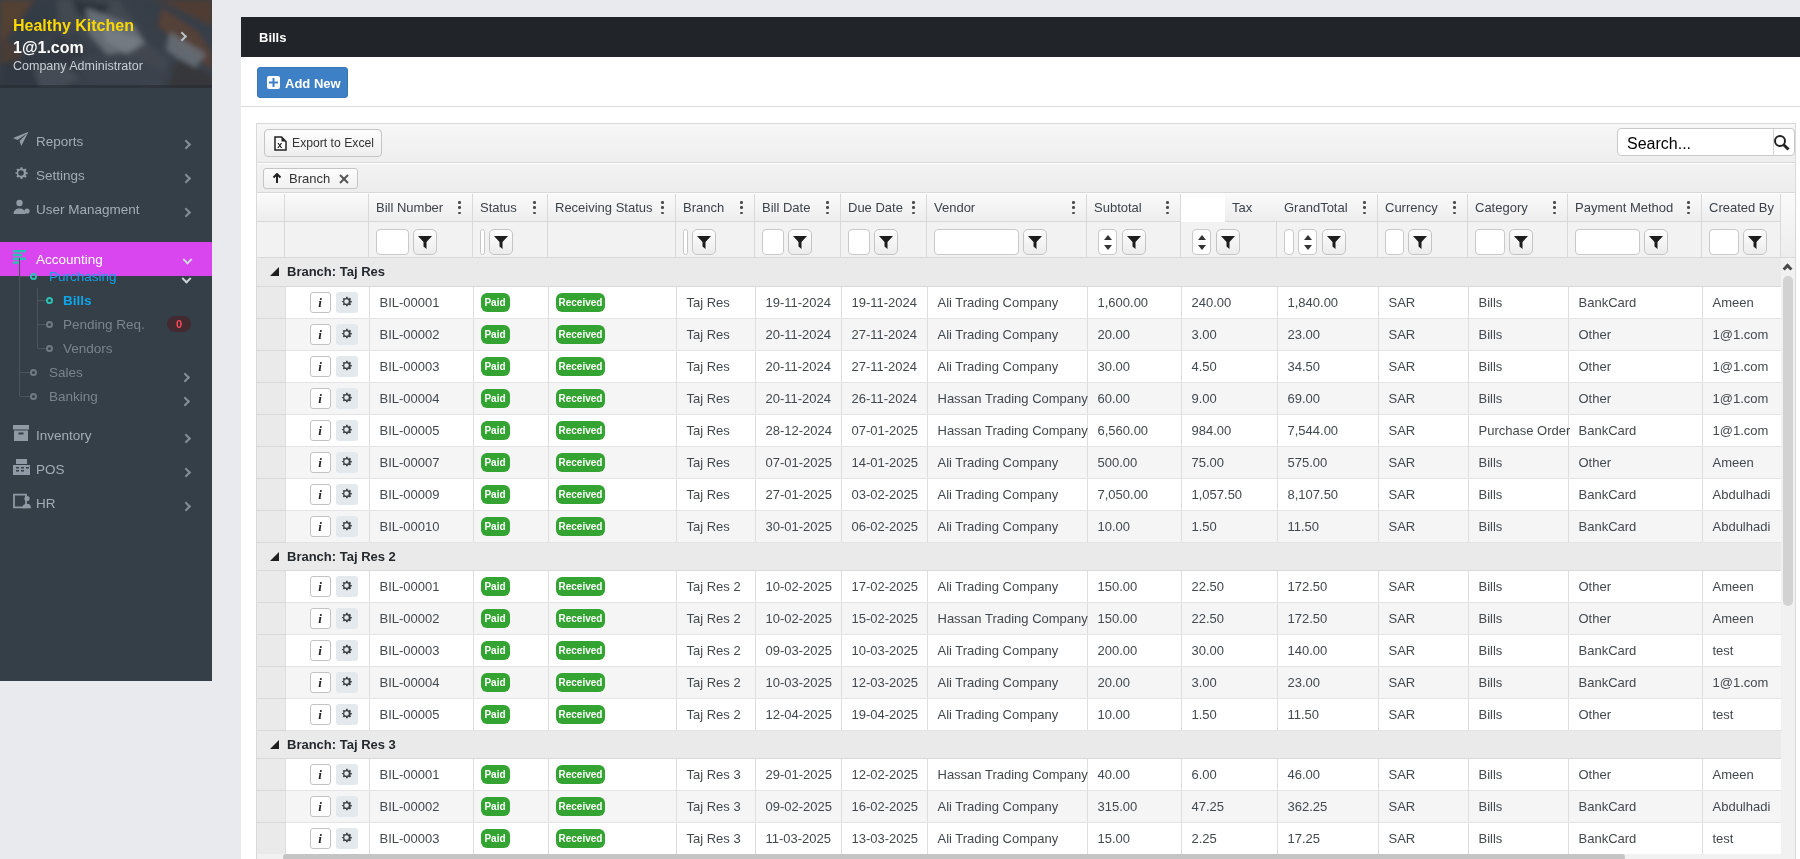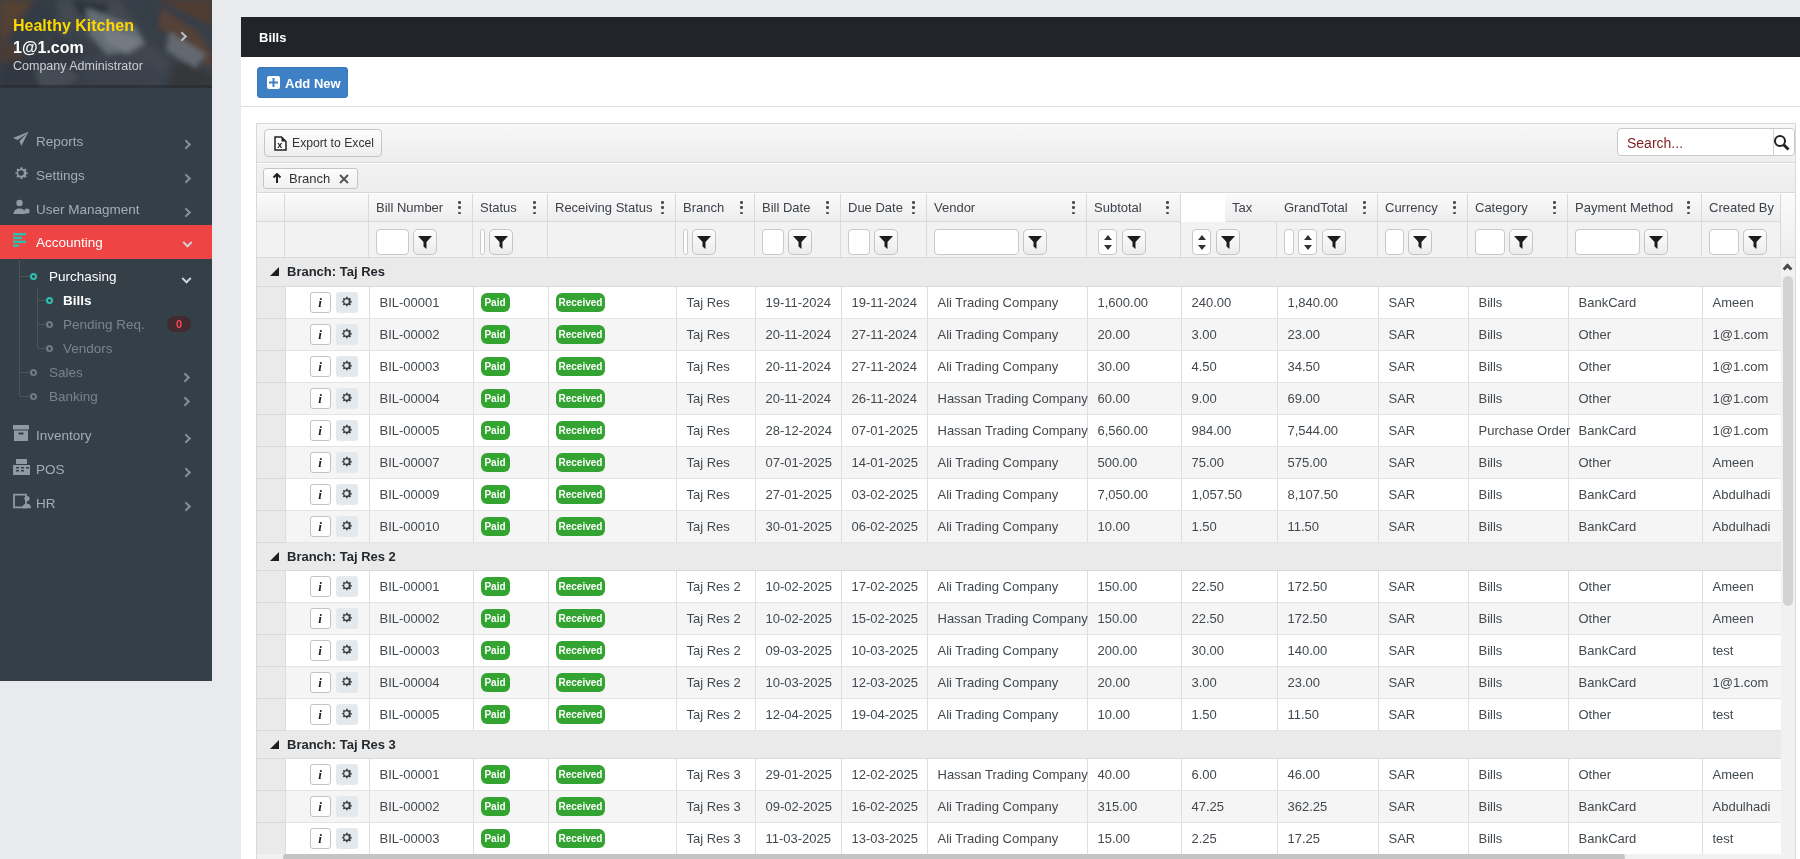--- a/index.html
+++ b/index.html
@@ -13,45 +13,45 @@
 #shead .t1 { position:absolute; left:13px; top:17px; font-size:16px; font-weight:bold; color:#fcd800; }
 #shead .t2 { position:absolute; left:13px; top:39px; font-size:16px; font-weight:bold; color:#ffffff; }
 #shead .t3 { position:absolute; left:13px; top:59px; font-size:12.5px; color:#c9cfd5; }
 .chev { display:inline-block; width:7px; height:7px; border-right:2px solid #848e97; border-top:2px solid #848e97; }
 .chev.r { transform:rotate(45deg) translate(-1px,1px); }
 .chev.d { transform:rotate(135deg) translate(-2px,2px); }
 .mitem { position:absolute; left:0; width:212px; height:34px; }
 .mitem .txt { position:absolute; left:36px; top:50%; transform:translateY(-50%); font-size:13.5px; color:#a2adb6; }
 .mitem .ic { position:absolute; left:13px; top:50%; transform:translateY(-50%); }
 .mitem .ar { position:absolute; right:21px; top:50%; margin-top:-7px; height:10px; }
-.mitem.active { background:#ef4444; }
+.mitem.active { background:#d946ef;margin-top:17px; }
 .mitem.active .txt { color:#fff; }
 .sub { position:absolute; left:0; width:212px; height:24px; }
 .sub .bullet { position:absolute; width:7px; height:7px; border:2px solid #6e7a84; border-radius:50%; top:50%; margin-top:-3.5px; box-sizing:border-box; }
 .sub .bullet.teal { border-color:#2cc0b2; }
 .sub .txt { position:absolute; top:50%; transform:translateY(-50%); font-size:13.5px; color:#79848e; }
-.sub .txt.lit { color:#ffffff; }
+.sub .txt.lit { color:#0ea5e9; }
 .tree { position:absolute; background:#4a545d; }
 
 
 #panel { position:absolute; left:241px; top:17px; width:1559px; height:842px; background:#fff; }
 #titlebar { position:absolute; left:0; top:0; width:1559px; height:40px; background:#212529; }
 #titlebar span { position:absolute; left:18px; top:13px; color:#fff; font-size:13px; font-weight:bold; }
 #addnew { position:absolute; left:16px; top:50px; width:91px; height:31px; background:#3e80c6; border:1px solid #3a77b8; border-radius:3px; color:#fff; font-size:13px; font-weight:bold; }
 #addnew .lbl { position:absolute; left:27px; top:8px; }
 #addnew svg { position:absolute; left:9px; top:8px; }
 #divider { position:absolute; left:0; top:89px; width:1559px; height:1px; background:#ddd; }
 
 
 #grid { position:absolute; left:15px; top:106px; width:1540px; height:736px; border:1px solid #d9d9d9; background:#fff; }
 #toolbar { position:absolute; left:0; top:0; width:1538px; height:39px; background:linear-gradient(#f7f7f8,#eeeeef); border-bottom:1px solid #d9d9d9; }
 #exportbtn { position:absolute; left:7px; top:5px; height:28px; padding:0 7px 0 27px; border:1px solid #c5c5c5; border-radius:4px; background:linear-gradient(#fdfdfd,#eee); font-size:12.2px; color:#333; line-height:26px; }
 #exportbtn svg { position:absolute; left:9px; top:6px; }
 #searchbox { position:absolute; right:0px; top:4px; width:178px; height:28px; border:1px solid #c9c9c9; border-radius:4px; background:#fff; }
-#searchbox .ph { position:absolute; left:9px; top:6px; font-size:14px; color:#7f1d1d; }
+#searchbox .ph { position:absolute; left:9px; top:6px; font-size:16px; color:#000000; }
 #searchbox .mag { position:absolute; right:3px; top:4px; }
 #groupbar { position:absolute; left:0; top:40px; width:1538px; height:29px; background:linear-gradient(#f2f2f3,#ededee); border-bottom:1px solid #d9d9d9; }
 .chip { position:absolute; left:6px; top:4px; height:21px; border:1px solid #c5c5c5; border-radius:3px; background:linear-gradient(#fdfdfd,#f0f0f0); padding:0 8px; font-size:13px; color:#333; line-height:19px; }
 
 
 #hdr { position:absolute; left:0; top:70px; width:1538px; height:28px; }
 #flt { position:absolute; left:0; top:98px; width:1538px; height:36px; }
 .hcell { position:absolute; top:0; height:28px; background:linear-gradient(#fafafa,#ededee); border-right:1px solid #d9d9d9; border-bottom:1px solid #d9d9d9; }
 .hcell .lab { position:absolute; left:7px; top:6px; font-size:13px; color:#3c434a; white-space:nowrap; }
 .fcell { position:absolute; top:0; height:36px; background:#f2f2f3; border-right:1px solid #d9d9d9; border-bottom:1px solid #d9d9d9; }

